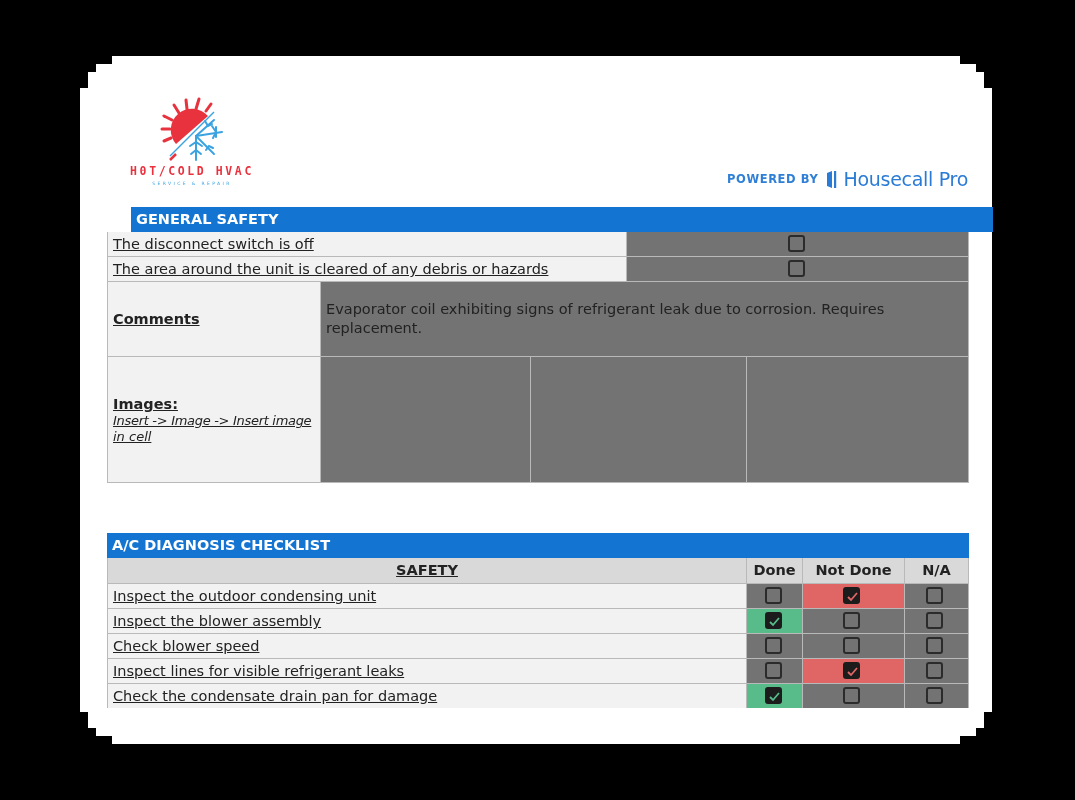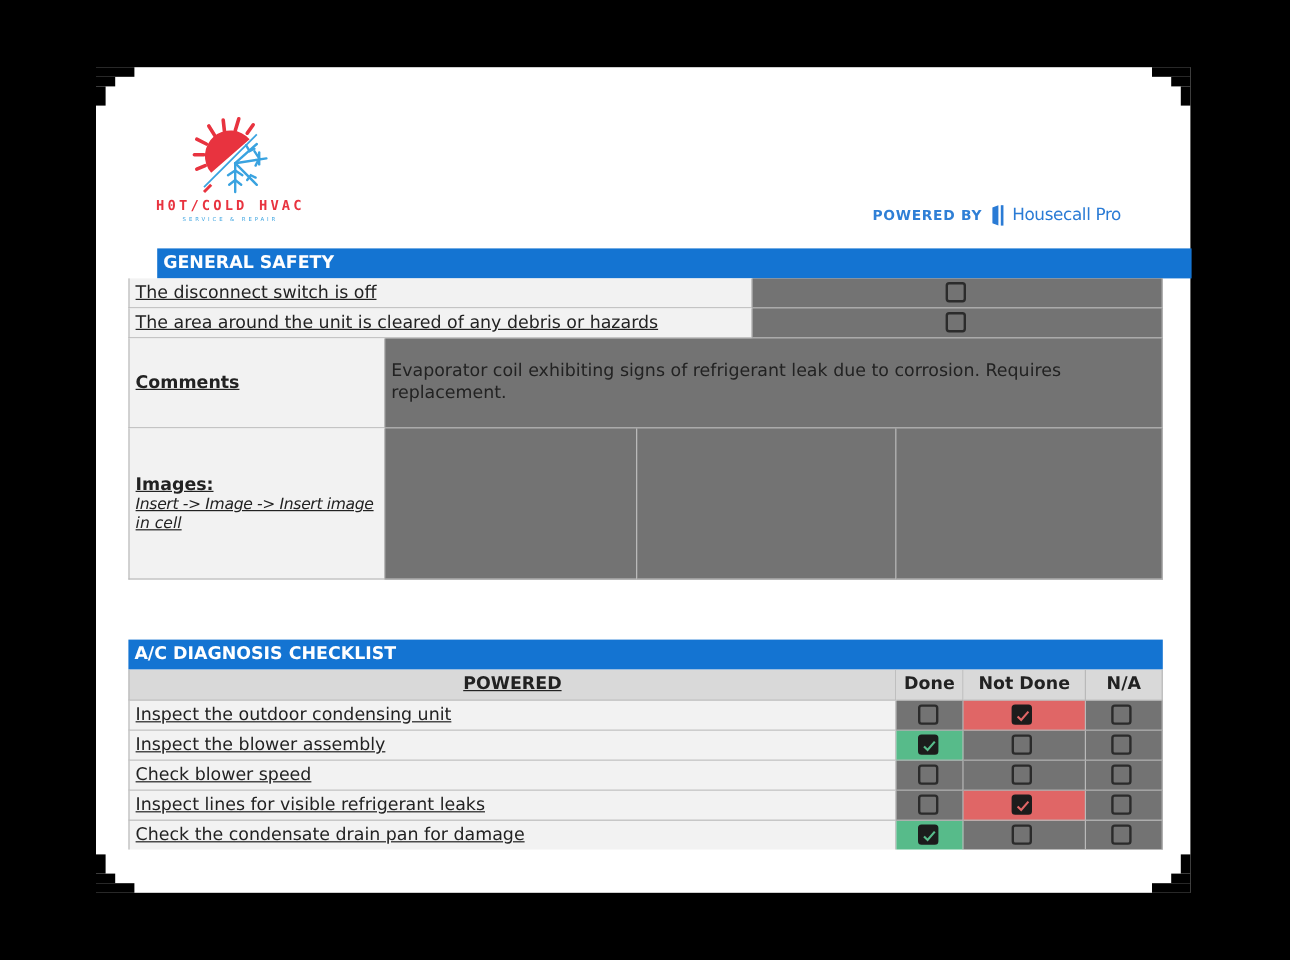--- a/index.html
+++ b/index.html
@@ -11,21 +11,21 @@
   .step { position: absolute; background: #000; }
 
   .logo { position: absolute; left: 116px; top: 96px; width: 160px; height: 100px; }
   .logo svg { position: absolute; left: 40px; top: 0; }
   .logo-title { position: absolute; left: 0; top: 68px; width: 152px; text-align: center; font-family: "DejaVu Sans Mono", monospace; font-weight: bold; font-size: 11.5px; letter-spacing: 2.6px; color: #e8333f; white-space: nowrap; }
   .logo-sub { position: absolute; left: 0; top: 85px; width: 152px; text-align: center; font-size: 4.5px; letter-spacing: 2.4px; color: #3aa3e0; white-space: nowrap; }
 
   .powered { position: absolute; left: 727px; top: 166px; height: 26px; display: flex; align-items: center; white-space: nowrap; }
   .powered-by { font-family: "DejaVu Sans", sans-serif; font-weight: bold; font-size: 11.5px; letter-spacing: 0.6px; color: #2f7fd6; }
   .hcp-icon { margin-left: 8px; width: 12px; height: 19px; position: relative; }
-  .hcp-brand { margin-left: 5px; font-family: "DejaVu Sans", sans-serif; font-size: 14px; color: #2a7bd5; letter-spacing: -0.3px; }
+  .hcp-brand { margin-left: 5px; font-family: "DejaVu Sans", sans-serif; font-size: 19px; color: #2a7bd5; letter-spacing: -0.3px; }
 
   .cell { position: absolute; border-right: 1px solid #b9b9b9; border-bottom: 1px solid #b9b9b9; font-size: 14.5px; line-height: 24px; padding-left: 5px; white-space: nowrap; overflow: hidden; color: #222; }
   .gray { background: #f2f2f2; }
   .blue { background: #737373; }
   .hdr { position: absolute; background: #1474d2; color: #fff; font-weight: bold; font-size: 14.5px; line-height: 24px; padding-left: 5px; }
   .subhdr { background: #d9d9d9; font-weight: bold; text-align: center; padding-left: 0; }
   .bold { font-weight: bold; }
   .red { background: #e06666; }
   .green { background: #57bb8a; }
   .tleft { border-left: 1px solid #b9b9b9; text-decoration: underline; }
@@ -119,21 +119,21 @@
   <div class="bold" style="font-size:14.5px;line-height:18px;">Images:</div>
   <div style="font-style:italic;font-size:13px;letter-spacing:-0.3px;">Insert -&gt;  Image -&gt; Insert image</div>
   <div style="font-style:italic;font-size:13px;">in cell</div>
 </div>
 <div class="cell blue" style="left:321px;top:357px;width:210px;height:126px;"></div>
 <div class="cell blue" style="left:531px;top:357px;width:216px;height:126px;"></div>
 <div class="cell blue" style="left:747px;top:357px;width:222px;height:126px;"></div>
 
 <div class="hdr" style="left:107px;top:533px;width:862px;height:25px;">A/C DIAGNOSIS CHECKLIST</div>
 
-<div class="cell subhdr tleft" style="left:107px;top:558px;width:640px;height:26px;">POWERED</div>
+<div class="cell subhdr tleft" style="left:107px;top:558px;width:640px;height:26px;">SAFETY</div>
 <div class="cell subhdr" style="left:747px;top:558px;width:56px;height:26px;">Done</div>
 <div class="cell subhdr" style="left:803px;top:558px;width:102px;height:26px;">Not Done</div>
 <div class="cell subhdr" style="left:905px;top:558px;width:64px;height:26px;">N/A</div>
 
 <div class="cell gray tleft" style="left:107px;top:584px;width:640px;height:25px;">Inspect the outdoor condensing unit</div>
 <div class="cell blue" style="left:747px;top:584px;width:56px;height:25px;">
     <span class="cb" style="left:18px;top:3px;"></span>
   </div>
 <div class="cell red" style="left:803px;top:584px;width:102px;height:25px;">
     <span class="cb checked" style="left:40px;top:3px;">

